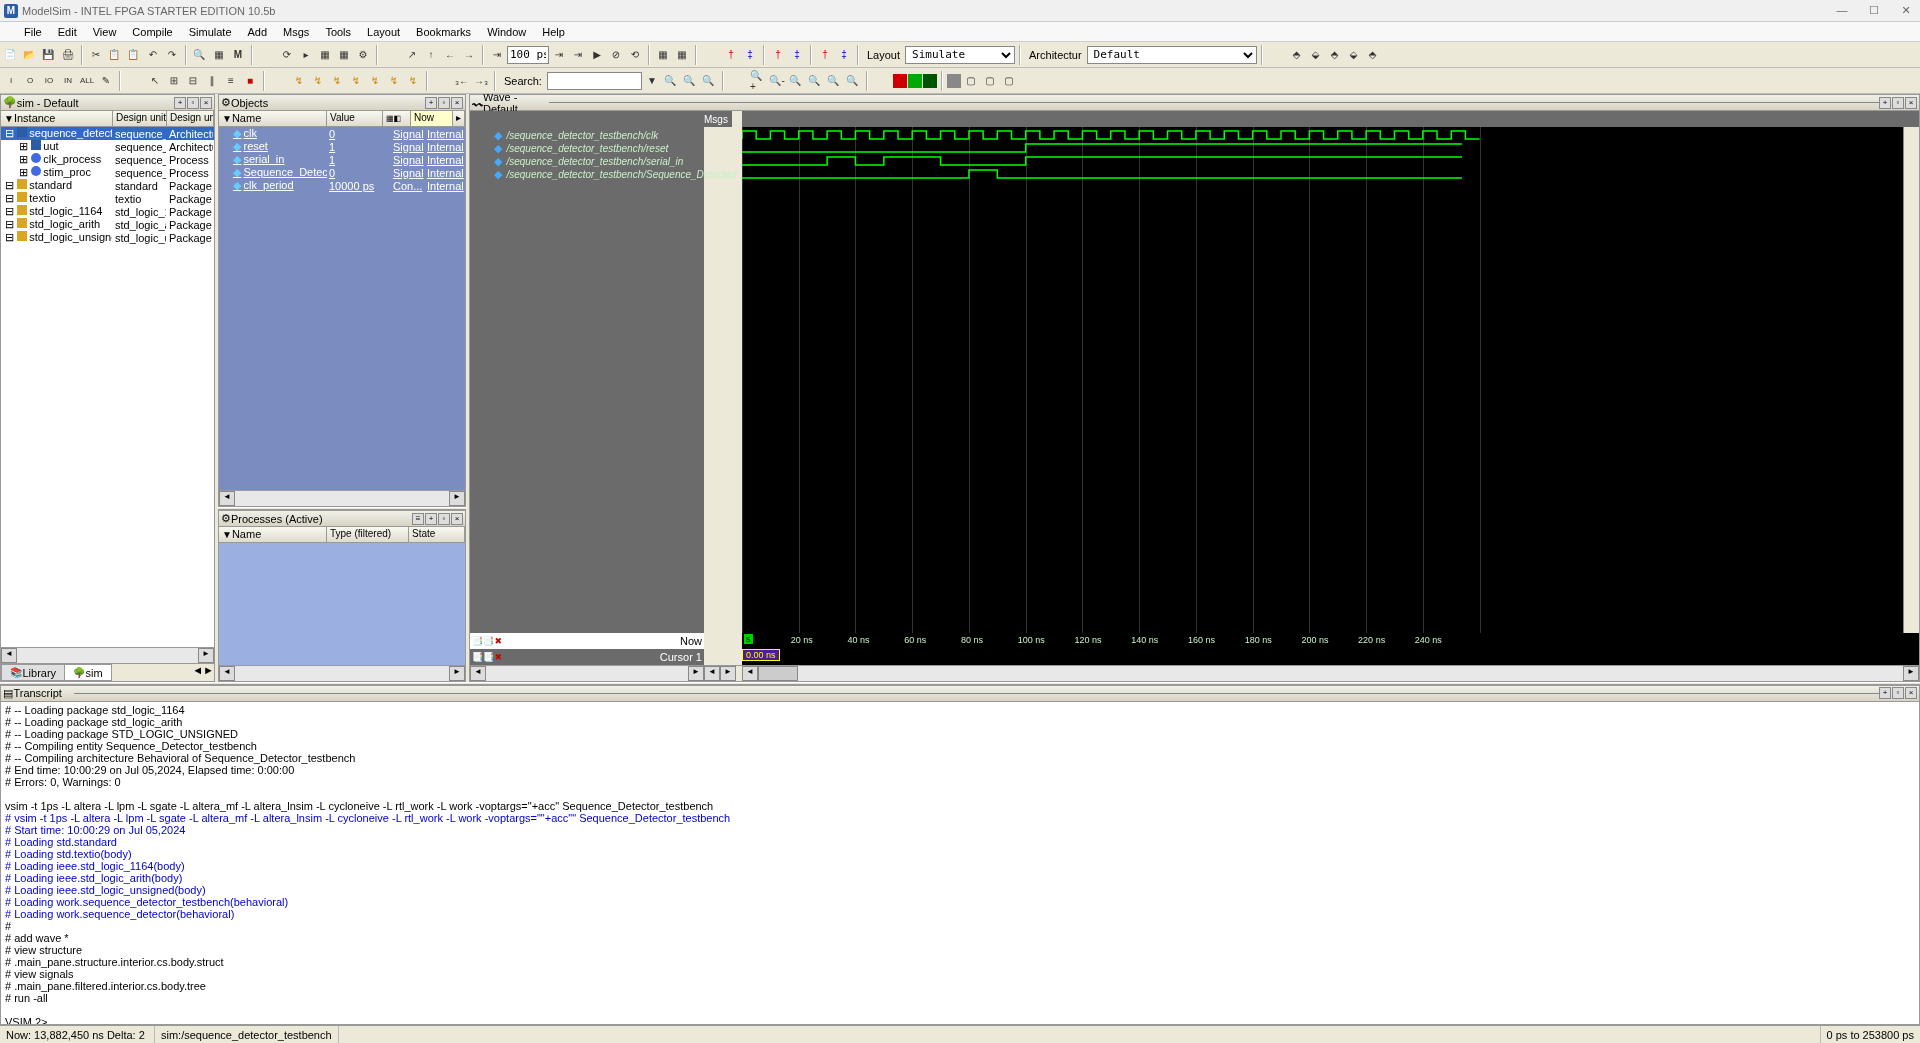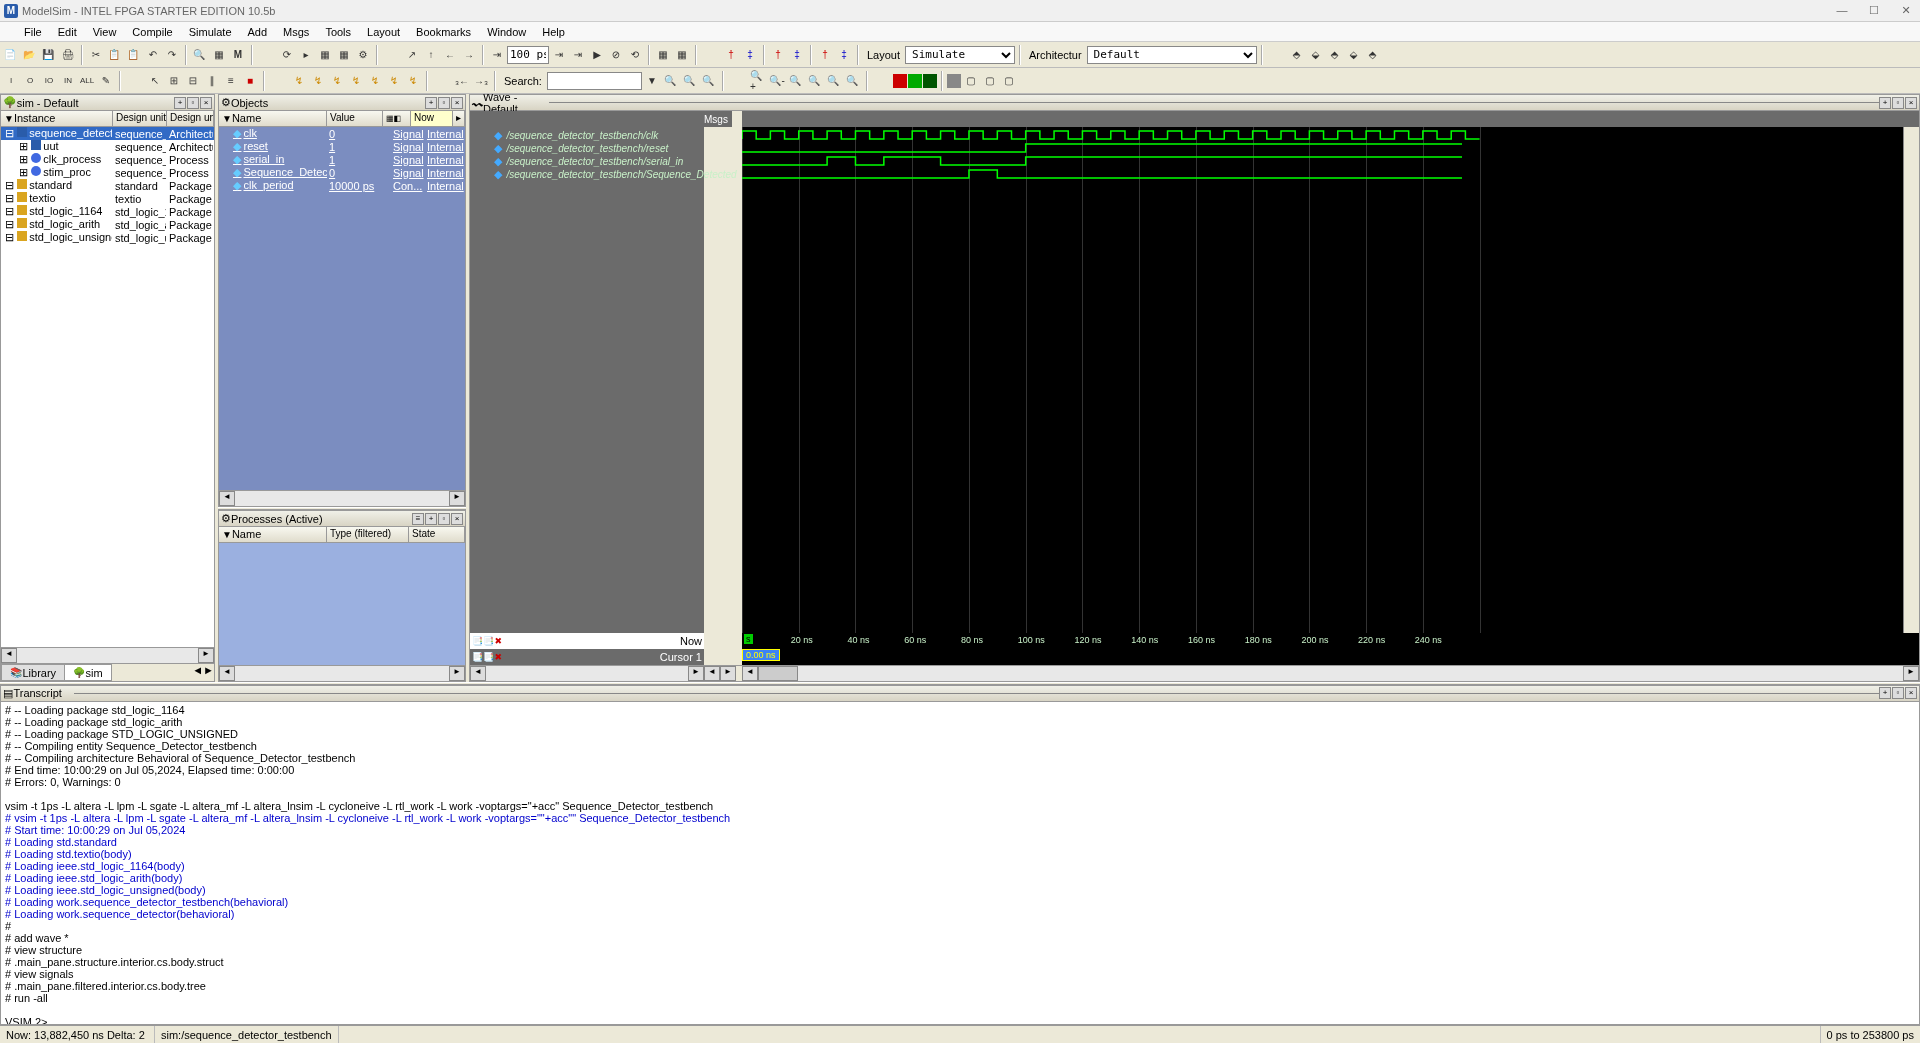--- a/index.html
+++ b/index.html
@@ -45,21 +45,21 @@
 .wave-panel { flex: 1; display: flex; flex-direction: column; }
 .wave-sig-row { height: 13px; display: flex; align-items: center; color: #c8f0c8; font-size: 10px; padding-left: 24px; font-style: italic; }
 .wave-sig-icon { color: #4af; margin-right: 4px; font-style: normal; }
 .wave-val { height: 13px; color: #c8f0c8; font-size: 10px; text-align: right; padding-right: 4px; }
 .wave-header { height: 16px; background: #6b6b6b; color: #fff; font-size: 10px; display: flex; justify-content: flex-end; align-items: center; padding-right: 4px; }
 .wave-left { width: 234px; display: flex; flex-direction: column; }
 .wave-mid { width: 38px; display: flex; flex-direction: row; gap: 29px; }
 .wave-right { flex: 1; display: flex; flex-direction: column; position: relative; }
 .grid-line { position: absolute; top: 0; bottom: 0; width: 1px; background: #333; }
 .tick-label { position: absolute; top: 2px; color: #c8f0c8; font-size: 9px; }
-.cursor-box { background: #3b82f6; color: #ff0; padding: 0 3px; font-size: 9px; border: 1px solid #ff0; }
+.cursor-box { background: #4c1d95; color: #ff0; padding: 0 3px; font-size: 9px; border: 1px solid #ff0; }
 .transcript { background: #fff; overflow: auto; font-family: 'Courier New', monospace; font-size: 11px; padding: 2px 4px; }
 .transcript .blue { color: #0000cd; }
 .transcript .black { color: #000; }
 .status { height: 18px; background: #ece9d8; border-top: 1px solid #999; display: flex; align-items: center; }
 .status-cell { padding: 0 6px; border-right: 1px solid #bbb; height: 100%; display: flex; align-items: center; }
 .status-cell.right { margin-left: auto; border-left: 1px solid #bbb; border-right: none; }
 .drag-handle { height: 3px; background: #ece9d8; cursor: ns-resize; border-top: 1px solid #fff; border-bottom: 1px solid #999; }
 .vdrag { width: 3px; background: #ece9d8; cursor: ew-resize; }
 svg.clk-wave { stroke: #0f0; stroke-width: 1.5; fill: none; }
 </style>

